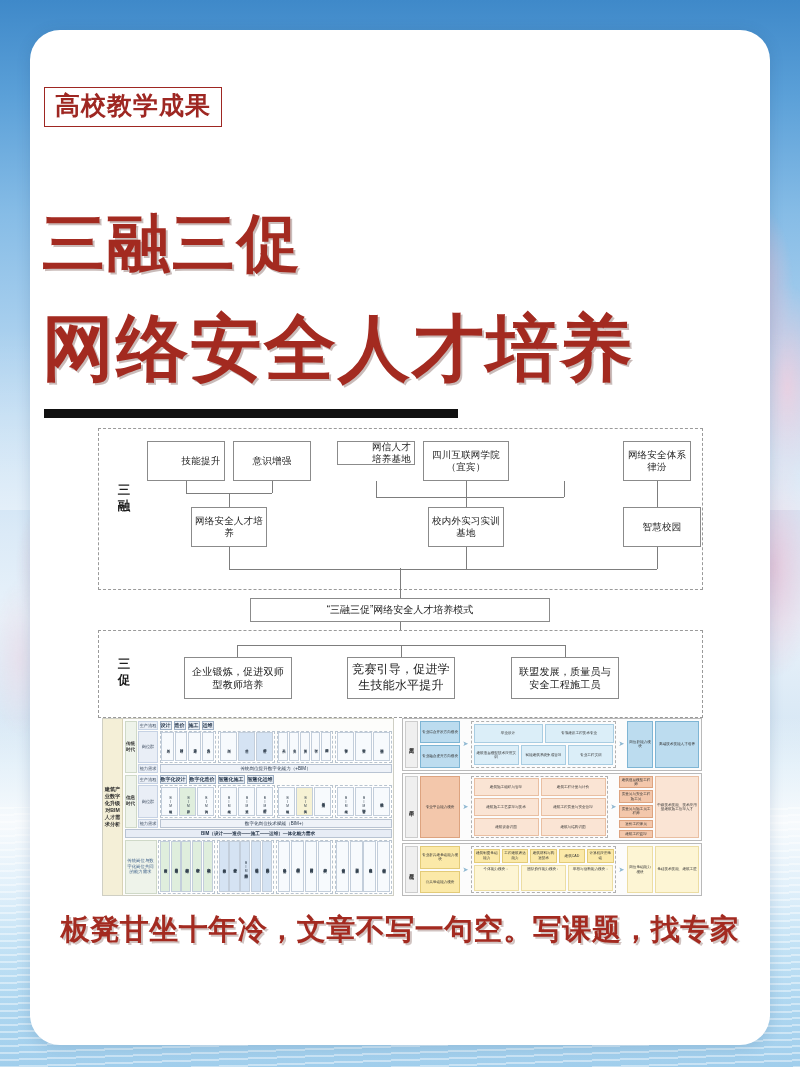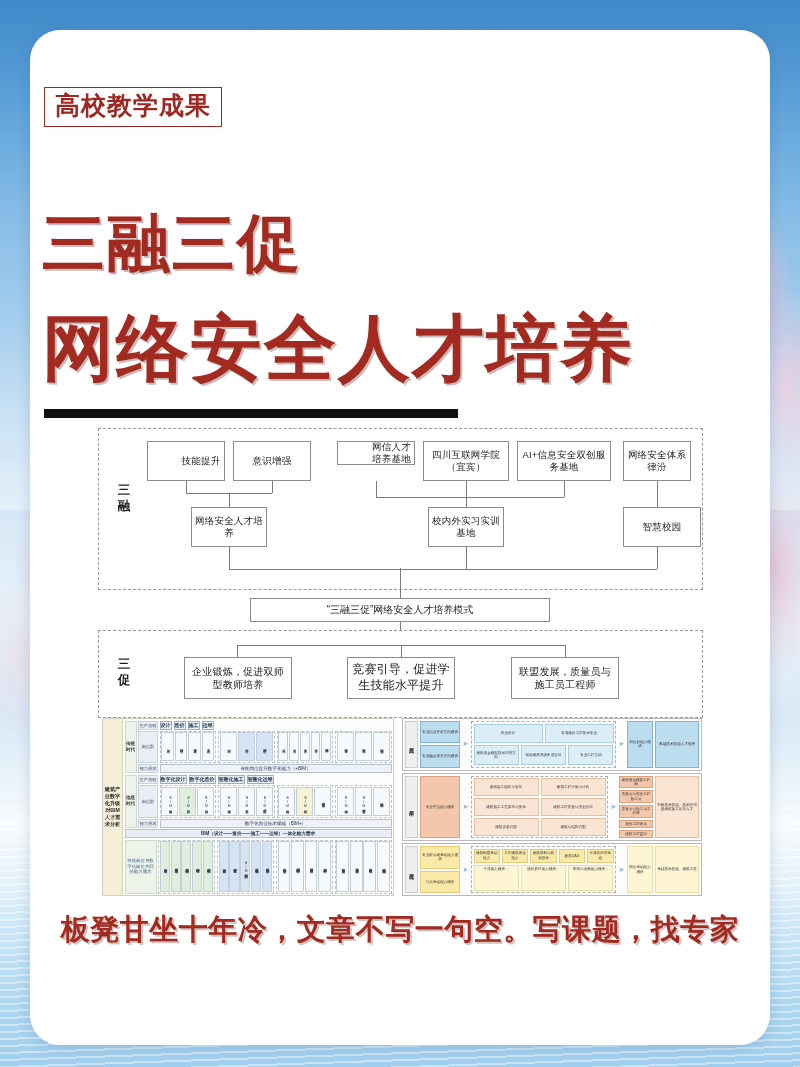--- a/index.html
+++ b/index.html
@@ -379,21 +379,20 @@
 
     <div id="flow">
 
       <div class="fsec" id="sec-rong">
         <div class="sec-label" style="top:54px;">三融</div>
 
         <div class="fbox" style="left:48px;  top:12px; width:78px; height:40px;padding-left:33px;">技能提升</div>
         <div class="fbox" style="left:134px; top:12px; width:78px; height:40px;">意识增强</div>
         <div class="fbox" style="left:238px; top:12px; width:78px; height:24px;padding-left:34px;">网信人才培养基地</div>
         <div class="fbox" style="left:324px; top:12px; width:86px; height:40px;">四川互联网学院（宜宾）</div>
-        <div class="fbox" style="left:418px; top:12px; width:94px; height:40px;">AI+信息安全双创服务基地</div>
         <div class="fbox" style="left:524px; top:12px; width:68px; height:40px;">网络安全体系律汾</div>
 
         <div class="fline v" style="left:87px;  top:52px; height:12px;"></div>
         <div class="fline v" style="left:173px; top:52px; height:12px;"></div>
         <div class="fline h" style="left:87px;  top:64px; width:86px;"></div>
         <div class="fline v" style="left:130px; top:64px; height:14px;"></div>
 
         <div class="fline v" style="left:277px; top:52px; height:16px;"></div>
         <div class="fline v" style="left:367px; top:52px; height:16px;"></div>
         <div class="fline v" style="left:465px; top:52px; height:16px;"></div>
@@ -421,21 +420,21 @@
       <div class="fsec" id="sec-cu">
         <div class="sec-label" style="top:26px;">三促</div>
 
         <div class="fline h" style="left:138px; top:14px; width:328px;"></div>
         <div class="fline v" style="left:138px; top:14px; height:12px;"></div>
         <div class="fline v" style="left:302px; top:14px; height:12px;"></div>
         <div class="fline v" style="left:466px; top:14px; height:12px;"></div>
 
         <div class="fbox" style="left:85px;  top:26px; width:108px; height:42px; font-size:10px;">企业锻炼，促进双师型教师培养</div>
         <div class="fbox" style="left:248px; top:26px; width:108px; height:42px; font-size:12px;">竞赛引导，促进学生技能水平提升</div>
-        <div class="fbox" style="left:412px; top:26px; width:108px; height:42px; font-size:10px;">联盟发展，质量员与施工员工程师</div>
+        <div class="fbox" style="left:412px; top:26px; width:108px; height:42px; font-size:10px;">联盟发展，质量员与安全工程施工员</div>
       </div>
     </div>
 
     <div id="lowerwrap">
 
       <div id="bim">
         <div class="bim-title">建筑产业数字化升级对BIM人才需求分析</div>
         <div class="bim-body">
 
           <div class="era-row">

